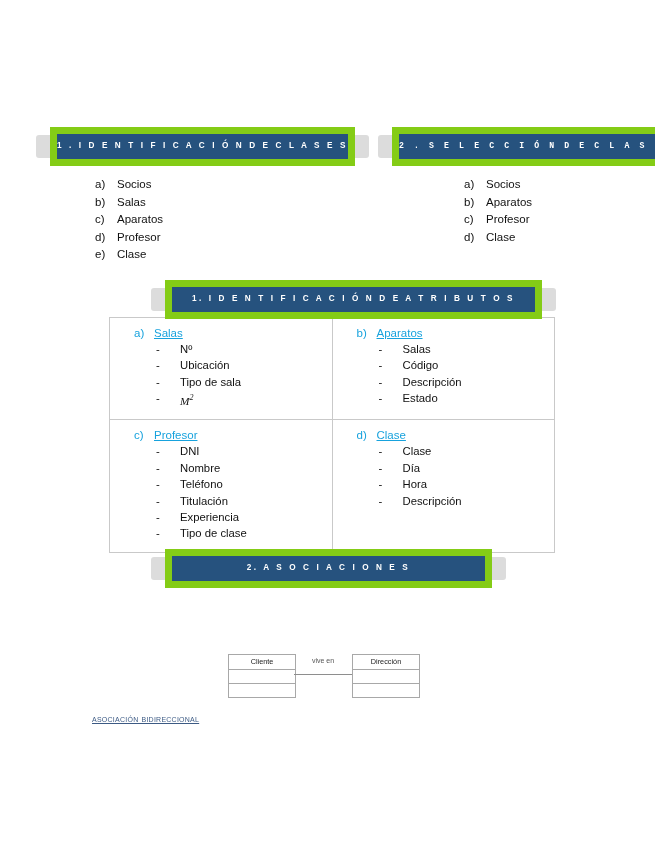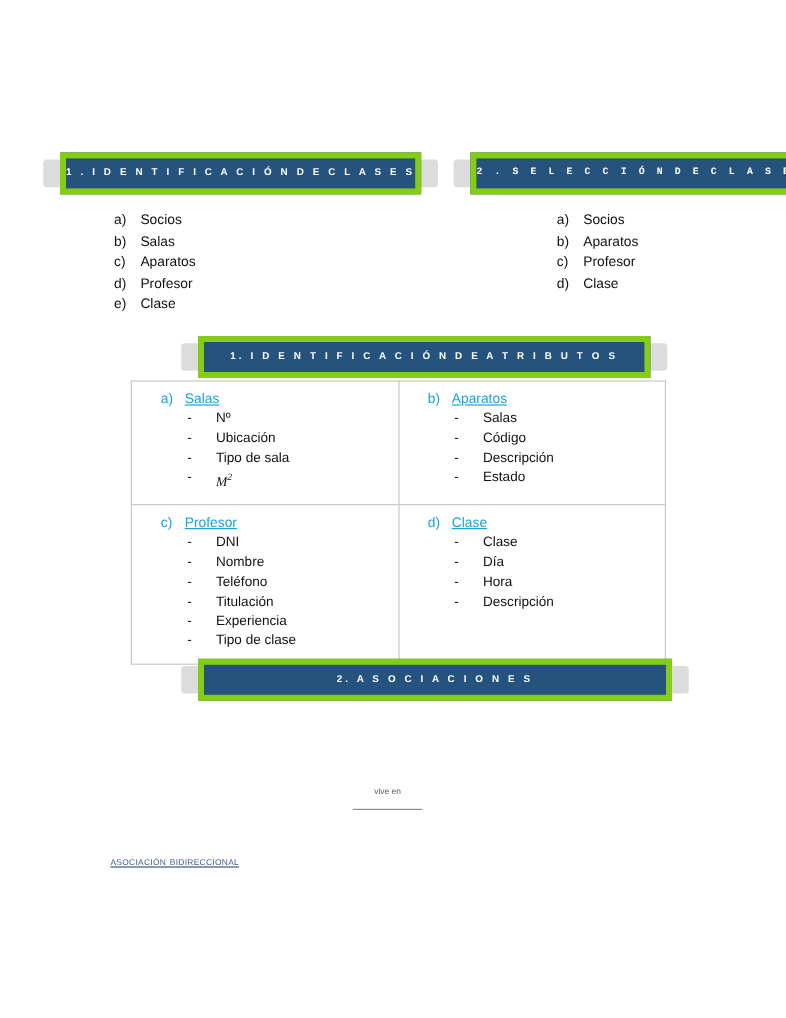--- a/index.html
+++ b/index.html
@@ -32,21 +32,21 @@
     width: 17px;
     height: 23px;
     background: #dcdcdc;
     border-radius: 3px;
     flex: 0 0 auto;
   }
   .cap.left  { margin-right: -3px; }
   .cap.right { margin-left: -3px; }
   .banner {
     background: #26527e;
-    border: 5px solid #84cc16;
+    border: 7px solid #84cc16;
     height: 25px;
     display: flex;
     align-items: center;
     justify-content: center;
     flex: 1 1 auto;
     position: relative;
     z-index: 2;
   }
   .banner-text {
     color: #ffffff;
@@ -363,29 +363,39 @@
         </div>
         <div class="attr-item">
           <span class="dash">-</span>
           <span>Descripción</span>
         </div>
       </td>
     </tr>
   </tbody>
     </table>
 
-  <div class="banner-row" style="left:151px; top:549px; width:423px;border-radius:12px;">
+  <div class="banner-row" style="left:151px; top:549px; width:355px;border-radius:12px;">
     <span class="cap left"></span>
     <div class="banner">
       <span class="banner-text">2.   A S O C I A C I O N E S</span>
     </div>
     <span class="cap right"></span>
   </div>
 
 
   <div class="uml">
+    <div class="uml-class left">
+      <div class="uml-name">Cliente</div>
+      <div class="uml-compartment"></div>
+      <div class="uml-compartment last"></div>
+    </div>
     <div class="uml-link"></div>
     <div class="uml-link-label">vive en</div>
+    <div class="uml-class right">
+      <div class="uml-name">Dirección</div>
+      <div class="uml-compartment"></div>
+      <div class="uml-compartment last"></div>
+    </div>
   </div>
 
   <div class="caption">Asociación bidireccional</div>
 
 </div>
 
 </body></html>

